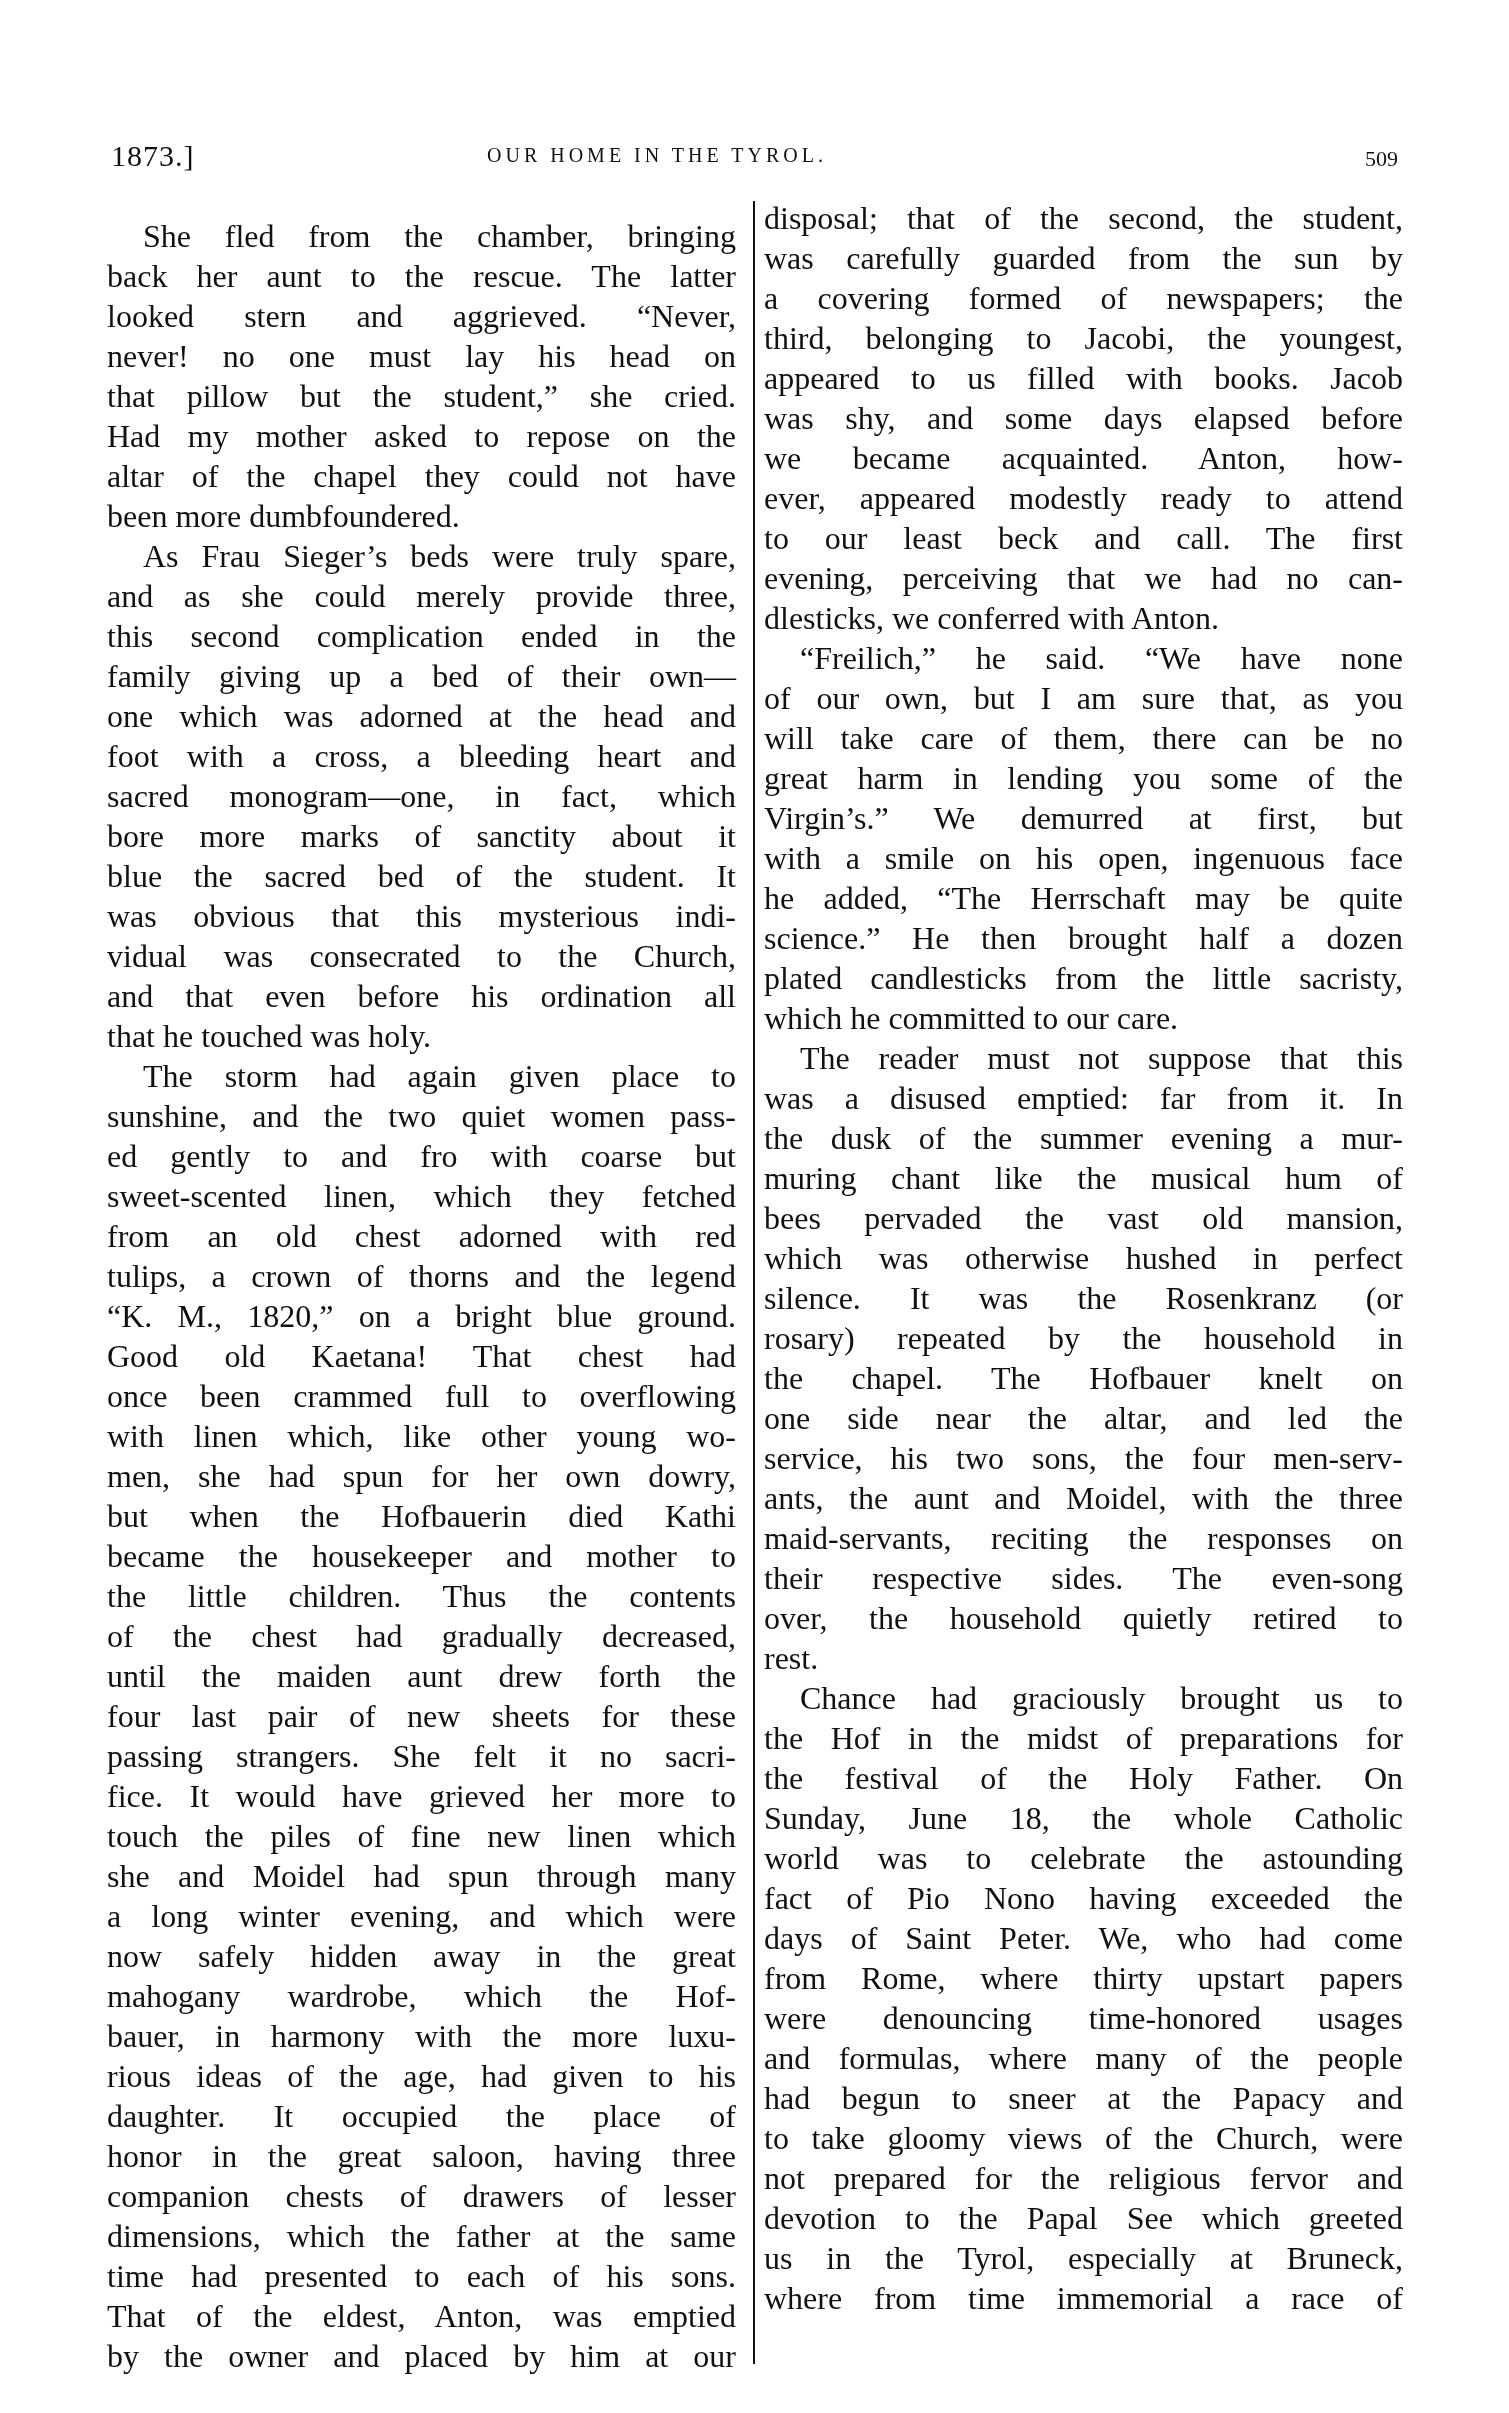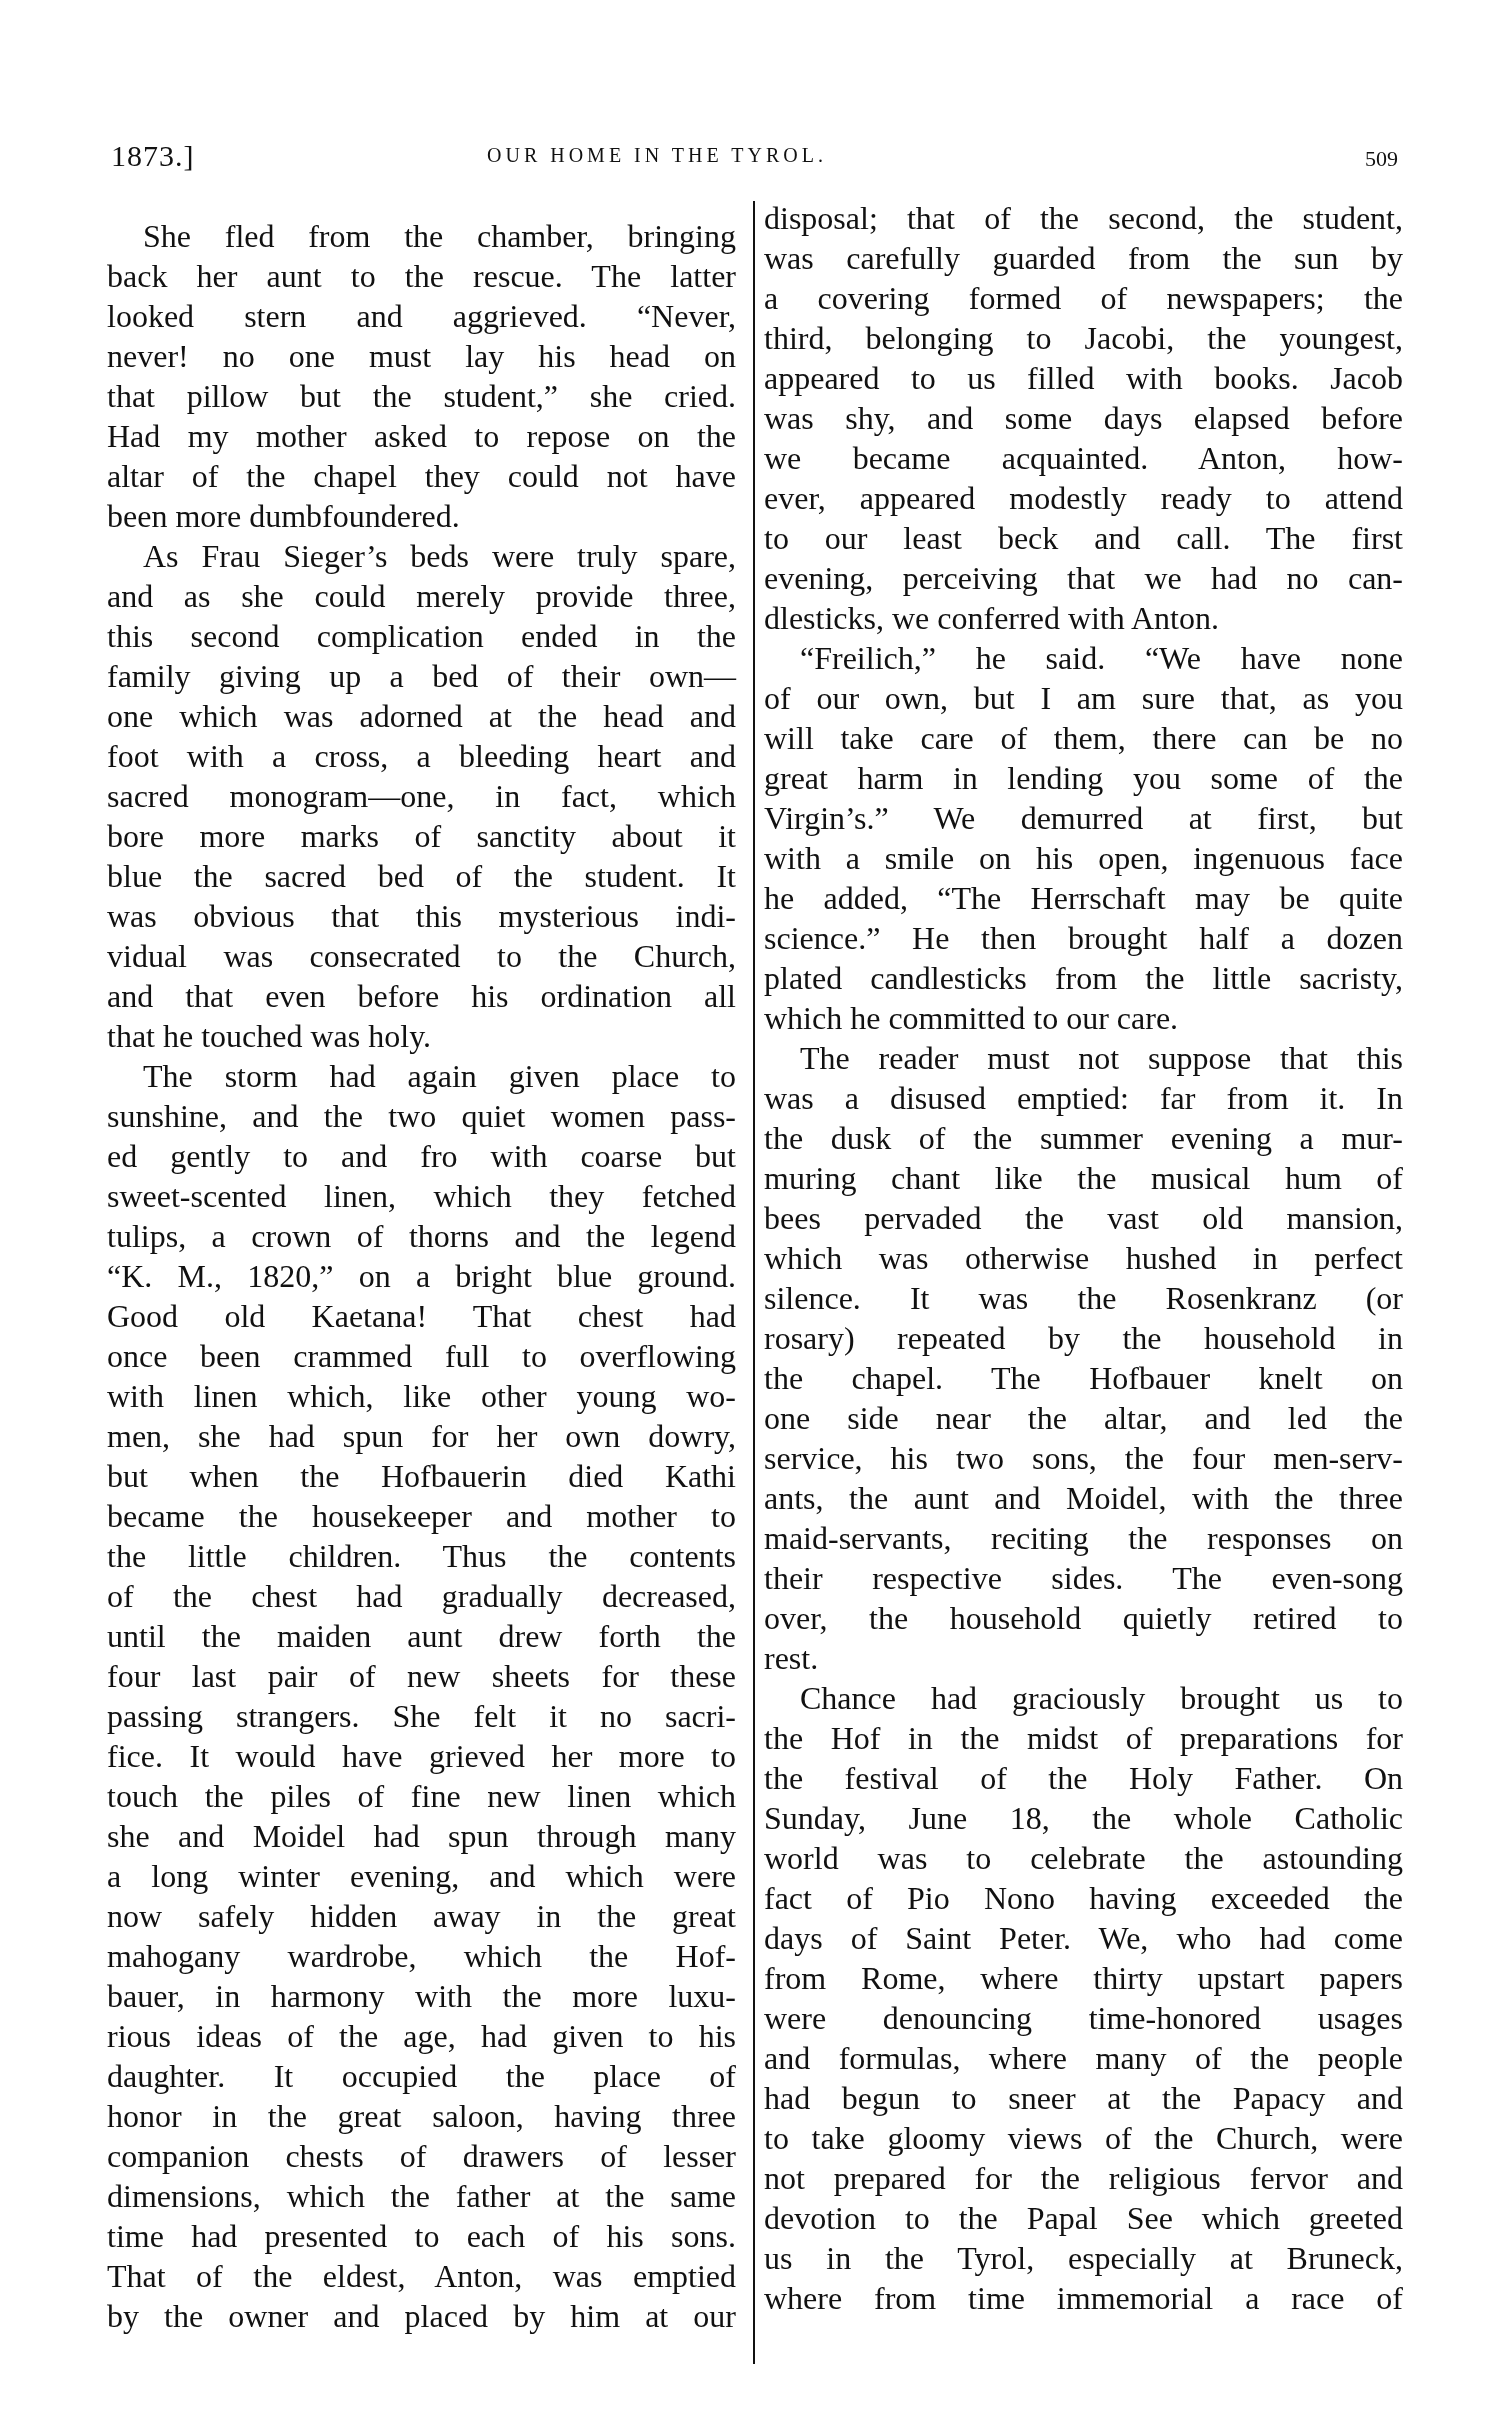--- a/index.html
+++ b/index.html
@@ -103,20 +103,21 @@
     <span class="line">bore more marks of sanctity about it</span>
     <span class="line">blue the sacred bed of the student.  It</span>
     <span class="line">was obvious that this mysterious indi-</span>
     <span class="line">vidual was consecrated to the Church,</span>
     <span class="line">and that even before his ordination all</span>
     <span class="line last">that he touched was holy.</span>
     <span class="line indent">The storm had again given place to</span>
     <span class="line">sunshine, and the two quiet women pass-</span>
     <span class="line">ed gently to and fro with coarse but</span>
     <span class="line">sweet-scented linen, which they fetched</span>
+    <span class="line">from an old chest adorned with red</span>
     <span class="line">tulips, a crown of thorns and the legend</span>
     <span class="line">“K. M., 1820,” on a bright blue ground.</span>
     <span class="line">Good old Kaetana!  That chest had</span>
     <span class="line">once been crammed full to overflowing</span>
     <span class="line">with linen which, like other young wo-</span>
     <span class="line">men, she had spun for her own dowry,</span>
     <span class="line">but when the Hofbauerin died Kathi</span>
     <span class="line">became the housekeeper and mother to</span>
     <span class="line">the little children.  Thus the contents</span>
     <span class="line">of the chest had gradually decreased,</span>

